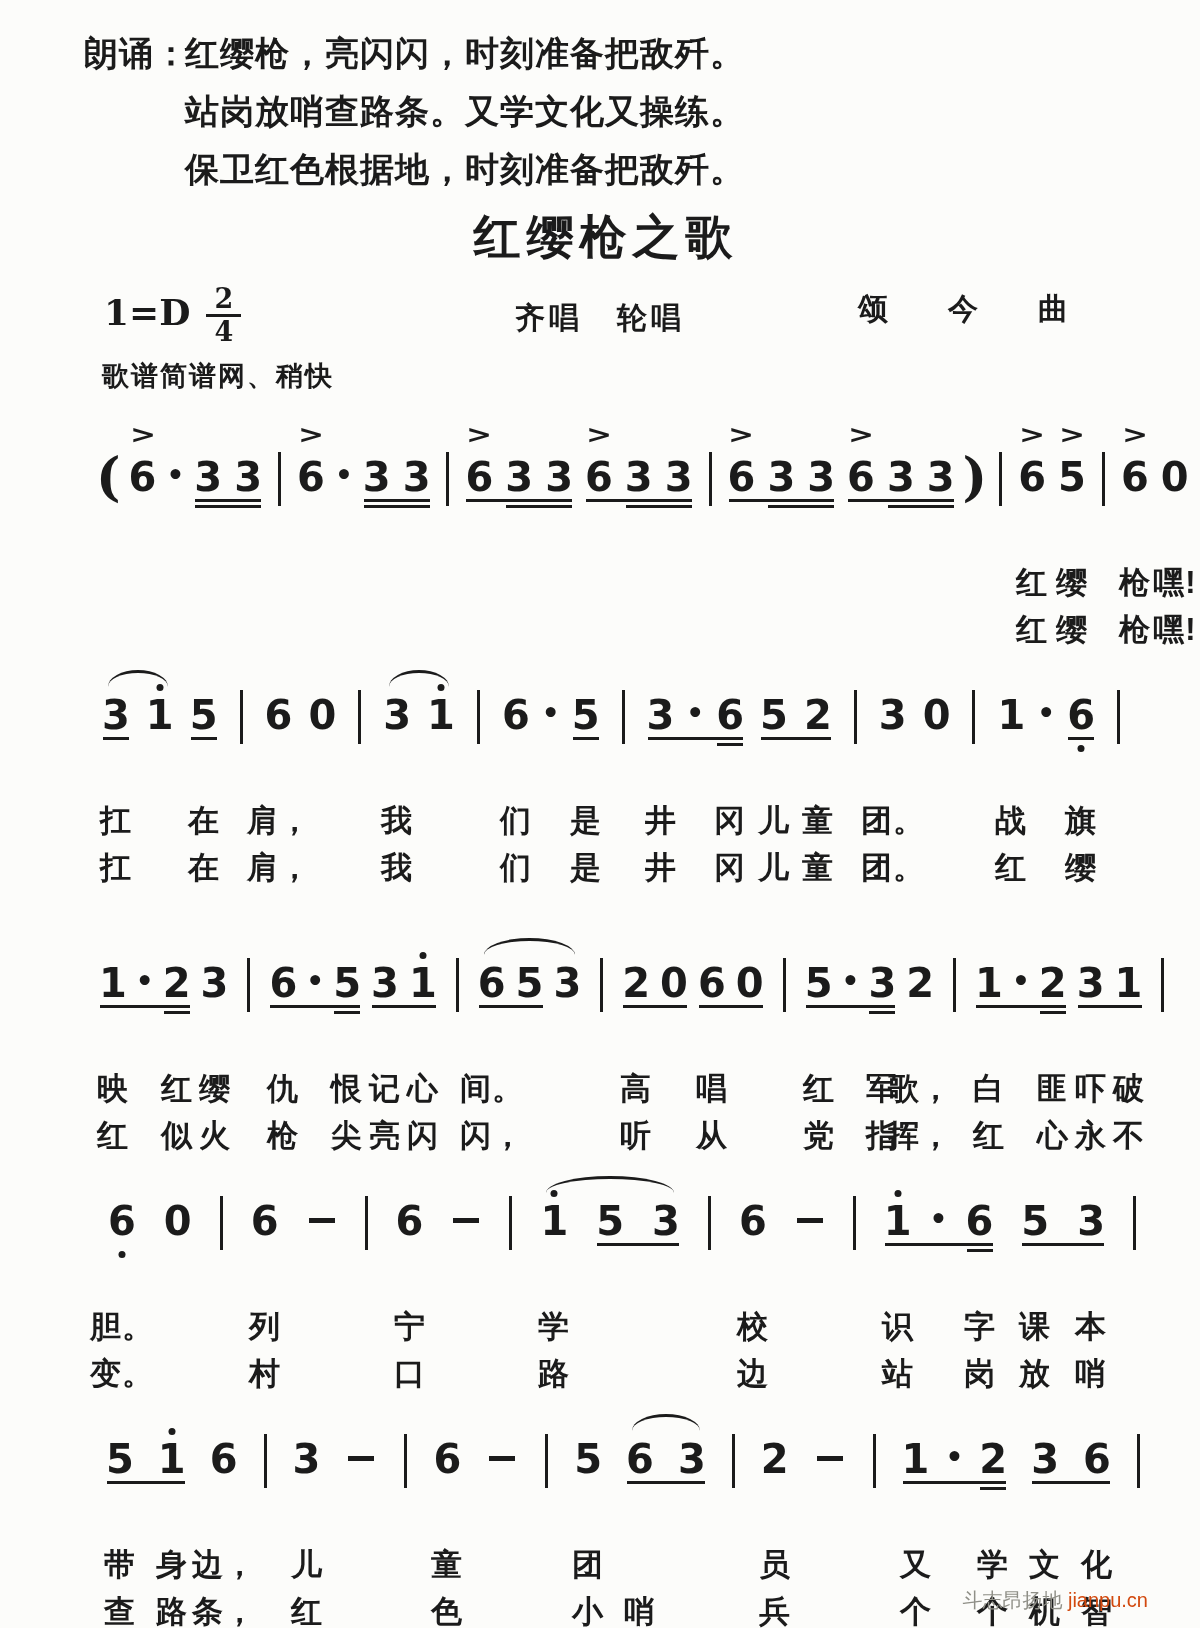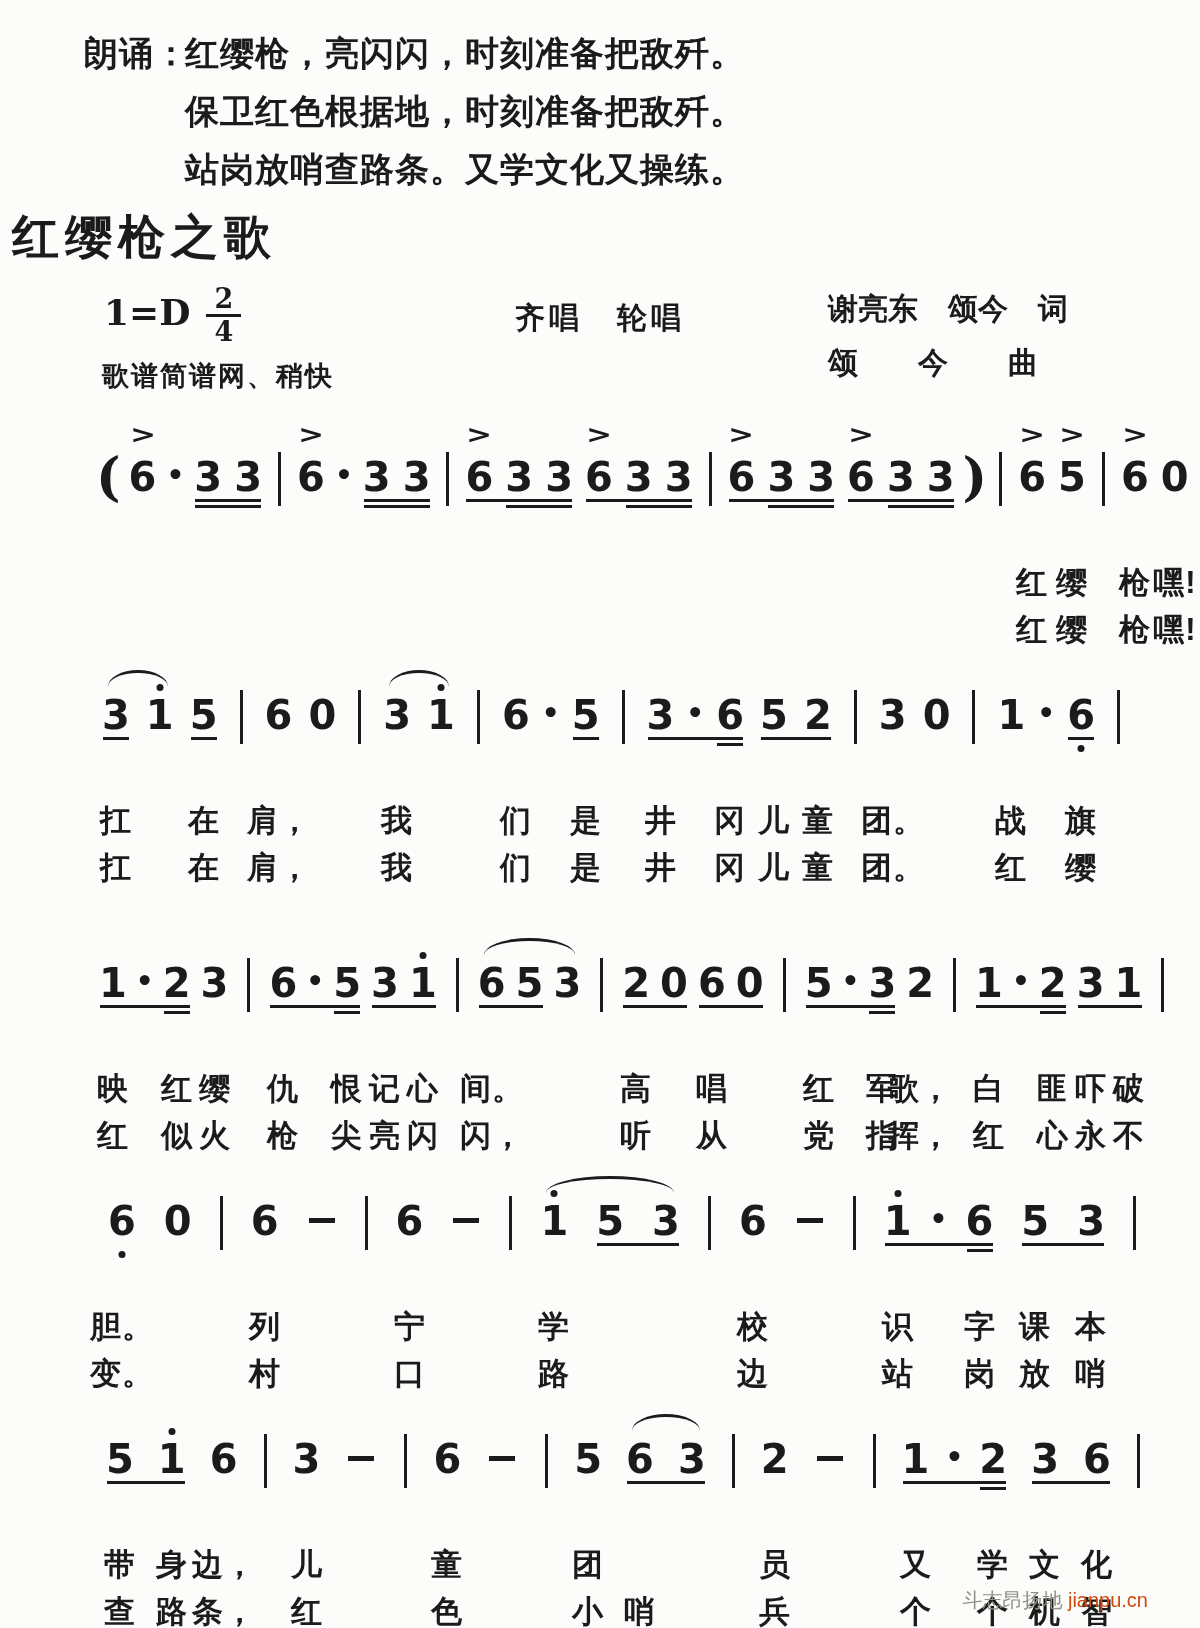--- a/index.html
+++ b/index.html
@@ -6,21 +6,21 @@
   body{
     width:1200px;height:1628px;position:relative;overflow:hidden;
     background:#fcfcfa;color:#1b1b1b;
     font-family:"Liberation Sans","DejaVu Sans",sans-serif;
   }
   
   .recitation{position:relative;padding:24px 0 0 185px;font-size:34px;font-weight:700;line-height:58px;letter-spacing:1px;}
   .recitation-label{position:absolute;left:84px;top:24px;}
   
   .header{position:relative;height:212px;}
-  .title{margin-top:8px;font-size:47px;font-weight:700;letter-spacing:6px;margin-left:12px;}
+  .title{margin-top:8px;text-align:center;font-size:47px;font-weight:700;letter-spacing:6px;margin-left:12px;}
   .keysig{position:absolute;left:104px;top:78px;font-family:"DejaVu Serif",serif;font-size:36px;font-weight:700;white-space:nowrap;}
   .meter{display:inline-block;vertical-align:middle;text-align:center;margin-left:16px;font-size:27px;line-height:30px;}
   .meter-num{display:block;border-bottom:3px solid #1b1b1b;padding:0 8px;}
   .meter-den{display:block;}
   .subtitle{position:absolute;left:0;right:0;top:92px;text-align:center;font-size:30px;font-weight:700;letter-spacing:4px;}
   .credits{position:absolute;right:132px;top:76px;text-align:left;font-size:30px;font-weight:700;line-height:54px;white-space:nowrap;}
   .tempo{position:absolute;left:102px;top:152px;font-size:27px;font-weight:700;letter-spacing:2px;}
   
   .score{padding-left:94px;}
   .score-line{position:relative;}
@@ -47,32 +47,31 @@
   .syllable{position:absolute;transform:translateX(-50%);font-size:31px;font-weight:600;white-space:nowrap;letter-spacing:1px;}
   
   .watermark{position:absolute;right:52px;bottom:14px;font-size:20px;white-space:nowrap;}
 </style>
 </head>
 <body>
 
 <div class="recitation">
   <span class="recitation-label">朗诵：</span>
   <div>红缨枪，亮闪闪，时刻准备把敌歼。</div>
+  <div>站岗放哨查路条。又学文化又操练。</div>
   <div>保卫红色根据地，时刻准备把敌歼。</div>
-  <div>站岗放哨查路条。又学文化又操练。</div>
 </div>
 
 <div class="header">
   <div class="title">红缨枪之歌</div>
   <div class="keysig">
     <span>1</span><span>=</span><span>D</span><span class="meter"><span class="meter-num">2</span><span class="meter-den">4</span></span>
   </div>
   <div class="subtitle">齐唱　轮唱</div>
   <div class="credits">
-    <div>谢亮东　颂今　词</div>
     <div>颂　　今　　曲</div>
   </div>
   <div class="tempo">歌谱简谱网、稍快</div>
 </div>
 
 <div class="score">
     <div class="score-line">
       <div class="notes-row"><span class="cell cell-paren">(</span><span class="cell cell-note">6<span class="accent">&gt;</span></span><span class="cell cell-dot">•</span><span class="cell cell-note">3</span><span class="cell cell-note">3</span><span class="cell cell-bar"></span><span class="cell cell-note">6<span class="accent">&gt;</span></span><span class="cell cell-dot">•</span><span class="cell cell-note">3</span><span class="cell cell-note">3</span><span class="cell cell-bar"></span><span class="cell cell-note">6<span class="accent">&gt;</span></span><span class="cell cell-note">3</span><span class="cell cell-note">3</span><span class="cell cell-note">6<span class="accent">&gt;</span></span><span class="cell cell-note">3</span><span class="cell cell-note">3</span><span class="cell cell-bar"></span><span class="cell cell-note">6<span class="accent">&gt;</span></span><span class="cell cell-note">3</span><span class="cell cell-note">3</span><span class="cell cell-note">6<span class="accent">&gt;</span></span><span class="cell cell-note">3</span><span class="cell cell-note">3</span><span class="cell cell-paren">)</span><span class="cell cell-bar"></span><span class="cell cell-note">6<span class="accent">&gt;</span></span><span class="cell cell-note">5<span class="accent">&gt;</span></span><span class="cell cell-bar"></span><span class="cell cell-note">6<span class="accent">&gt;</span></span><span class="cell cell-note">0</span><div class="beam" style="left: 101px; width: 66px; top: 81px;"></div><div class="beam" style="left: 101px; width: 66px; top: 87px;"></div><div class="beam" style="left: 270px; width: 66px; top: 81px;"></div><div class="beam" style="left: 270px; width: 66px; top: 87px;"></div><div class="beam" style="left: 372px; width: 106px; top: 81px;"></div><div class="beam" style="left: 412px; width: 66px; top: 87px;"></div><div class="beam" style="left: 492px; width: 106px; top: 81px;"></div><div class="beam" style="left: 532px; width: 66px; top: 87px;"></div><div class="beam" style="left: 635px; width: 105px; top: 81px;"></div><div class="beam" style="left: 674px; width: 66px; top: 87px;"></div><div class="beam" style="left: 754px; width: 106px; top: 81px;"></div><div class="beam" style="left: 794px; width: 66px; top: 87px;"></div></div>
       <div class="lyrics-area">
         <span class="syllable" style="left: 938px; top: 6px;">红</span>

